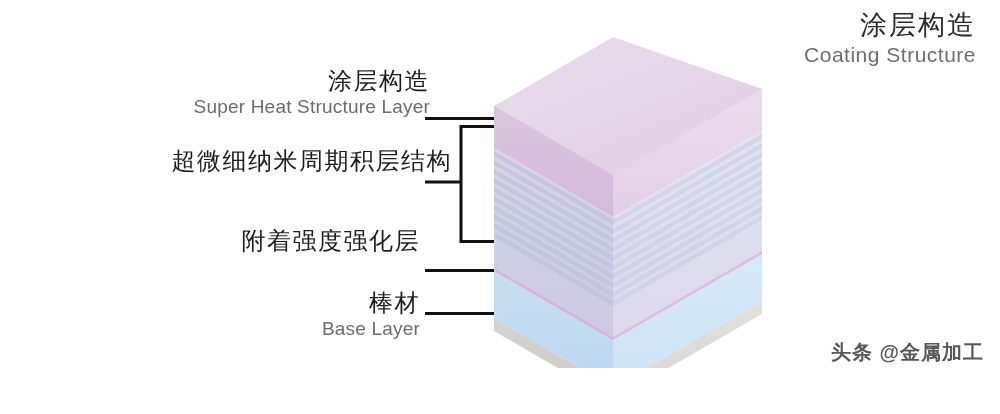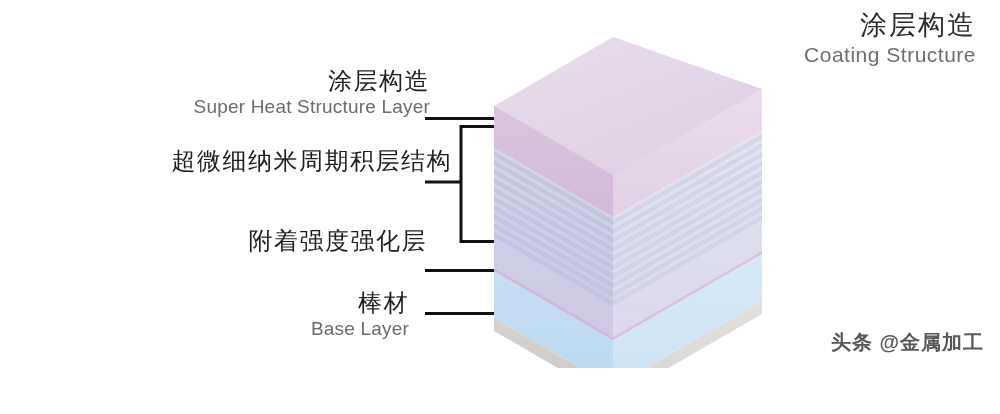--- a/index.html
+++ b/index.html
@@ -56,22 +56,22 @@
     font-weight: 400;
   }
   .label-en {
     font-size: 19px;
     color: #6b6b70;
     letter-spacing: 0.2px;
     margin-top: 1px;
   }
   #label-heat      { left: 120px; top: 68px;  width: 310px; }
   #label-nano      { left: 0px;   top: 148px; width: 420px; margin-left: 32px; }
-  #label-adhesion  { left: 157px; top: 228px; width: 270px; }
-  #label-base      { left: 219px; top: 290px; width: 190px; }
+  #label-adhesion  { left: 150px; top: 228px; width: 270px; }
+  #label-base      { left: 230px; top: 290px; width: 190px; }
 
   
   .leader {
     position: absolute;
     background: #111111;
     height: 3px;
   }
   #leader-heat     { left: 425px; top: 117px; width: 72px; }
   #leader-adhesion { left: 425px; top: 269px; width: 72px; }
   #leader-base     { left: 425px; top: 312px; width: 72px; }
@@ -92,21 +92,21 @@
     top: 20px;
     width: 310px;
     height: 394px;
   }
   #block svg { display: block; }
 
   
   #watermark {
     position: absolute;
     right: 16px;
-    bottom: 12px;
+    bottom: 2px;
     font-size: 20px;
     color: #4a4a4a;
     letter-spacing: 1px;
     font-weight: 700;
     text-shadow: 1px 1px 0 rgba(255,255,255,0.95), -1px -1px 0 rgba(255,255,255,0.95);
     white-space: nowrap;
     opacity: 0.92;
   }
 </style>
 </head>

